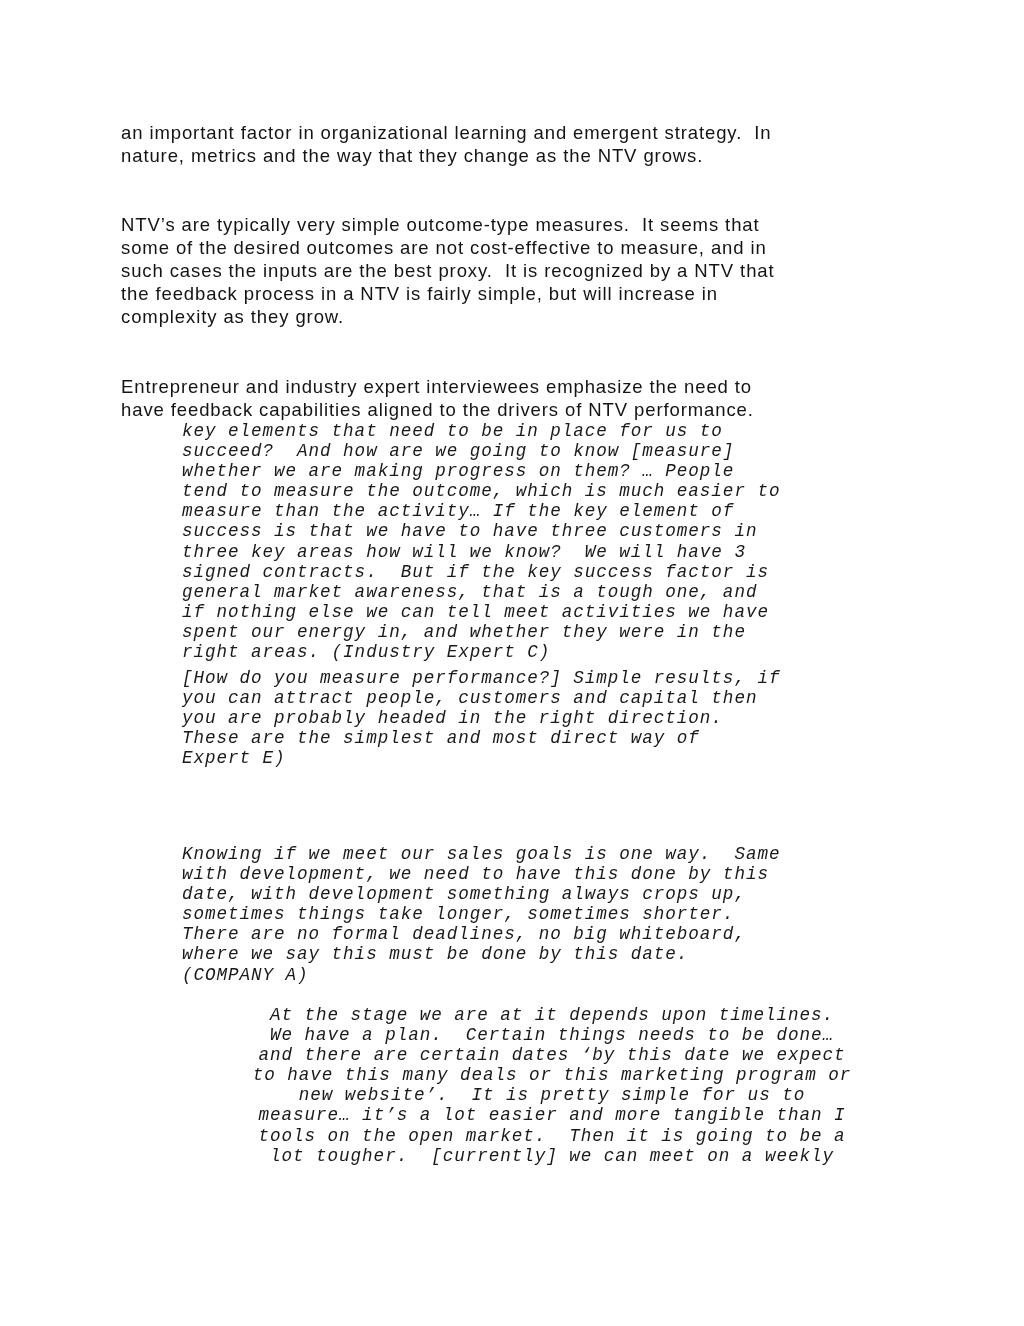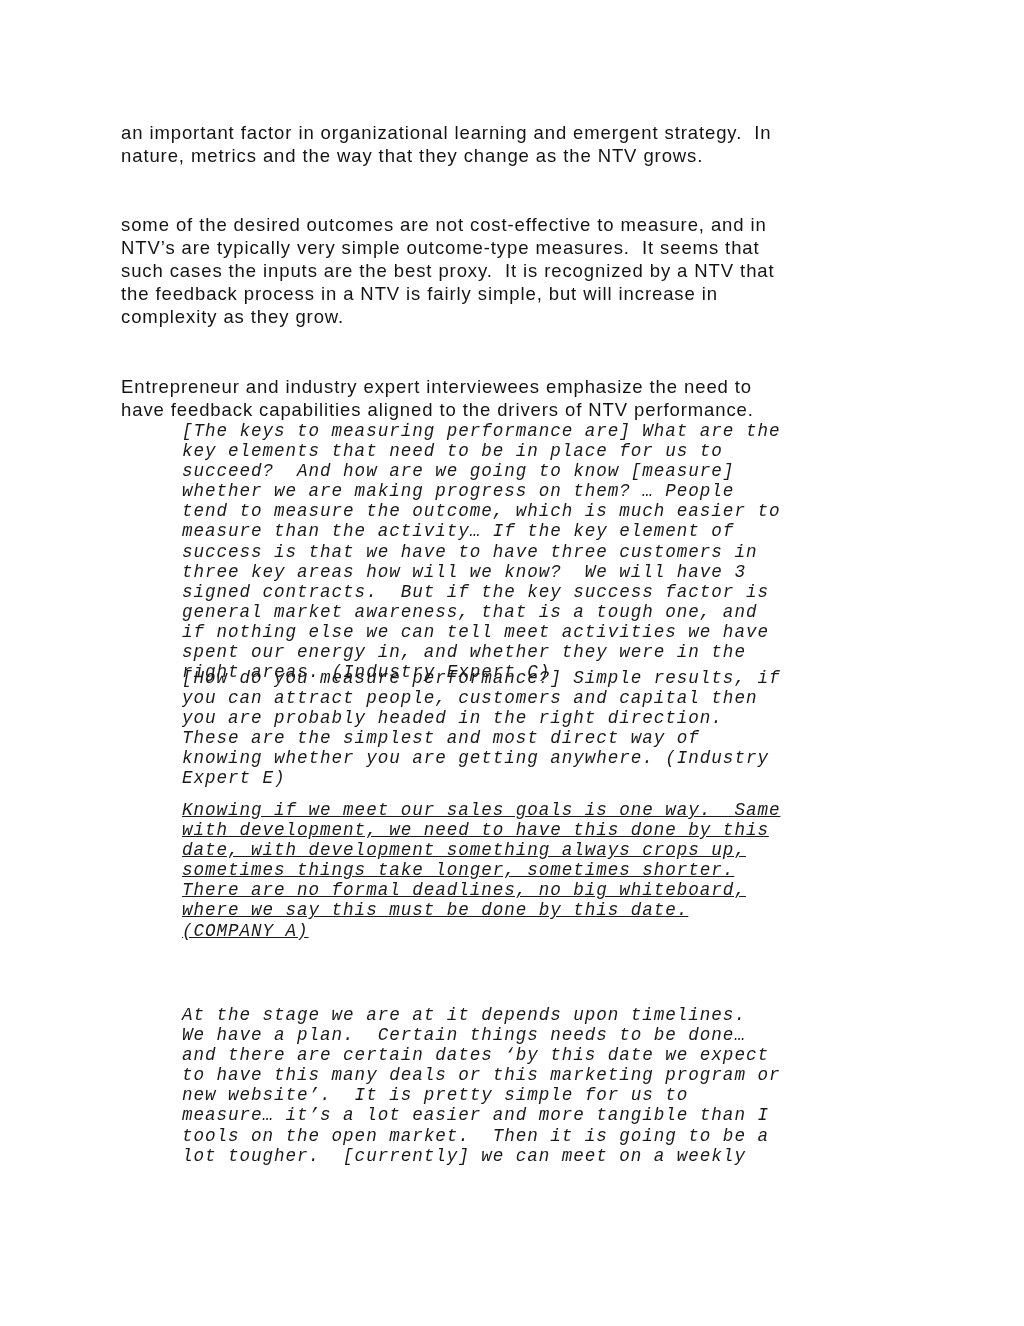--- a/index.html
+++ b/index.html
@@ -25,68 +25,66 @@
 <body>
 
 <div class="page">
 
   <p class="body-para" style="top:121px;">
     <span class="body-line">an important factor in organizational learning and emergent strategy.  In</span>
     <span class="body-line">nature, metrics and the way that they change as the NTV grows.</span>
   </p>
 
   <p class="body-para" style="top:213px;">
+    <span class="body-line">NTV’s are typically very simple outcome-type measures.  It seems that</span>
     <span class="body-line">some of the desired outcomes are not cost-effective to measure, and in</span>
-    <span class="body-line">NTV’s are typically very simple outcome-type measures.  It seems that</span>
     <span class="body-line">such cases the inputs are the best proxy.  It is recognized by a NTV that</span>
     <span class="body-line">the feedback process in a NTV is fairly simple, but will increase in</span>
     <span class="body-line">complexity as they grow.</span>
   </p>
 
   <p class="body-para" style="top:375px;">
     <span class="body-line">Entrepreneur and industry expert interviewees emphasize the need to</span>
     <span class="body-line">have feedback capabilities aligned to the drivers of NTV performance.</span>
   </p>
 
   <p class="quote" style="top:421px;">
-    <span class="quote-line">[The keys to measuring performance are] What are the</span>
     <span class="quote-line">key elements that need to be in place for us to</span>
     <span class="quote-line">succeed?  And how are we going to know [measure]</span>
     <span class="quote-line">whether we are making progress on them? … People</span>
     <span class="quote-line">tend to measure the outcome, which is much easier to</span>
     <span class="quote-line">measure than the activity… If the key element of</span>
     <span class="quote-line">success is that we have to have three customers in</span>
     <span class="quote-line">three key areas how will we know?  We will have 3</span>
     <span class="quote-line">signed contracts.  But if the key success factor is</span>
     <span class="quote-line">general market awareness, that is a tough one, and</span>
     <span class="quote-line">if nothing else we can tell meet activities we have</span>
     <span class="quote-line">spent our energy in, and whether they were in the</span>
     <span class="quote-line">right areas. (Industry Expert C)</span>
   </p>
 
   <p class="quote" style="top:668px;">
     <span class="quote-line">[How do you measure performance?] Simple results, if</span>
     <span class="quote-line">you can attract people, customers and capital then</span>
     <span class="quote-line">you are probably headed in the right direction.</span>
     <span class="quote-line">These are the simplest and most direct way of</span>
-    <span class="quote-line">knowing whether you are getting anywhere. (Industry</span>
     <span class="quote-line">Expert E)</span>
   </p>
 
-  <p class="quote" style="top:800px;text-decoration:underline;">
+  <p class="quote" style="top:844px;">
     <span class="quote-line">Knowing if we meet our sales goals is one way.  Same</span>
     <span class="quote-line">with development, we need to have this done by this</span>
     <span class="quote-line">date, with development something always crops up,</span>
     <span class="quote-line">sometimes things take longer, sometimes shorter.</span>
     <span class="quote-line">There are no formal deadlines, no big whiteboard,</span>
     <span class="quote-line">where we say this must be done by this date.</span>
     <span class="quote-line">(COMPANY A)</span>
   </p>
 
-  <p class="quote" style="top:1005px;">
+  <p class="quote" style="top:1005px;text-align:center;">
     <span class="quote-line">At the stage we are at it depends upon timelines.</span>
     <span class="quote-line">We have a plan.  Certain things needs to be done…</span>
     <span class="quote-line">and there are certain dates ‘by this date we expect</span>
     <span class="quote-line">to have this many deals or this marketing program or</span>
     <span class="quote-line">new website’.  It is pretty simple for us to</span>
     <span class="quote-line">measure… it’s a lot easier and more tangible than I</span>
     <span class="quote-line">tools on the open market.  Then it is going to be a</span>
     <span class="quote-line">lot tougher.  [currently] we can meet on a weekly</span>
   </p>
 

